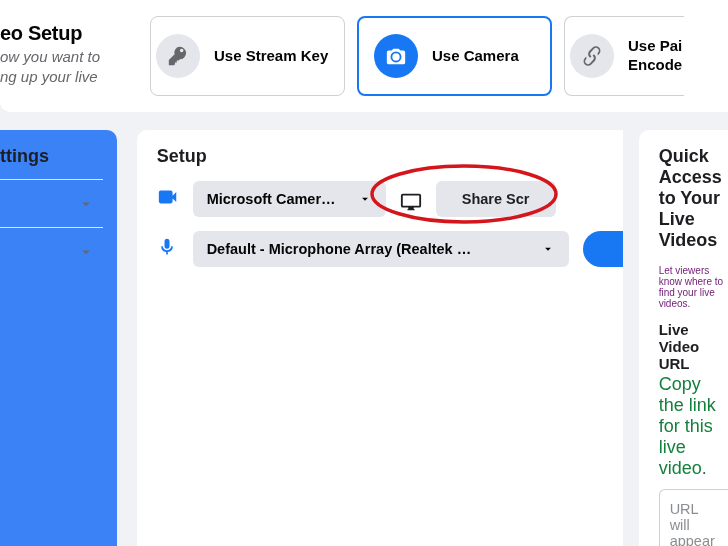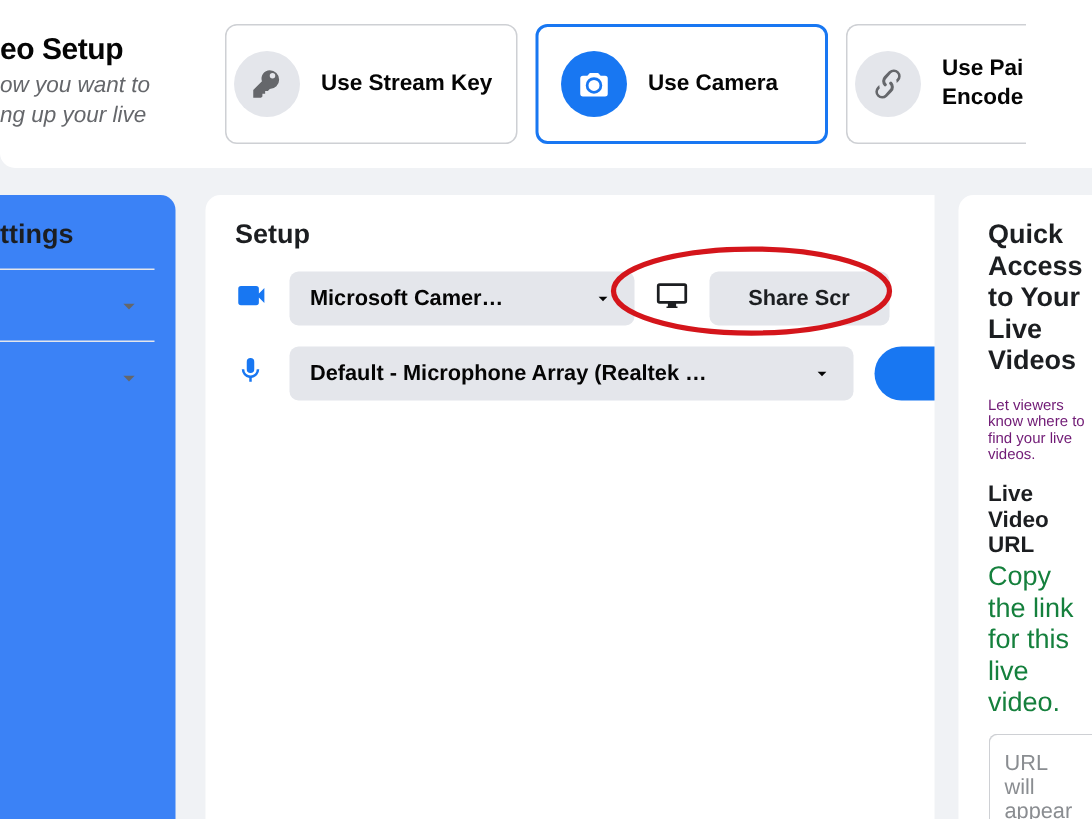--- a/index.html
+++ b/index.html
@@ -133,25 +133,25 @@
       border-radius: 6px;
       padding: 10px 14px;
       font-size: 14.5px;
       font-weight: 700;
       color: #050505;
       display: flex;
       align-items: center;
       justify-content: space-between;
       cursor: pointer;
     }
-    .dropdown.camera { width: 230px; text-align: center; }
+    .dropdown.camera { width: 193px; text-align: center; }
     .dropdown.mic { width: 376px; }
     .right-group {
       display: flex;
-      align-items: center;
+      align-items: flex-end;
       gap: 14px;
       position: relative;
     }
     .share-btn {
       background: #e4e6eb;
       border-radius: 6px;
       padding: 10px 16px;
       font-size: 14.5px;
       font-weight: 700;
       width: 120px;

